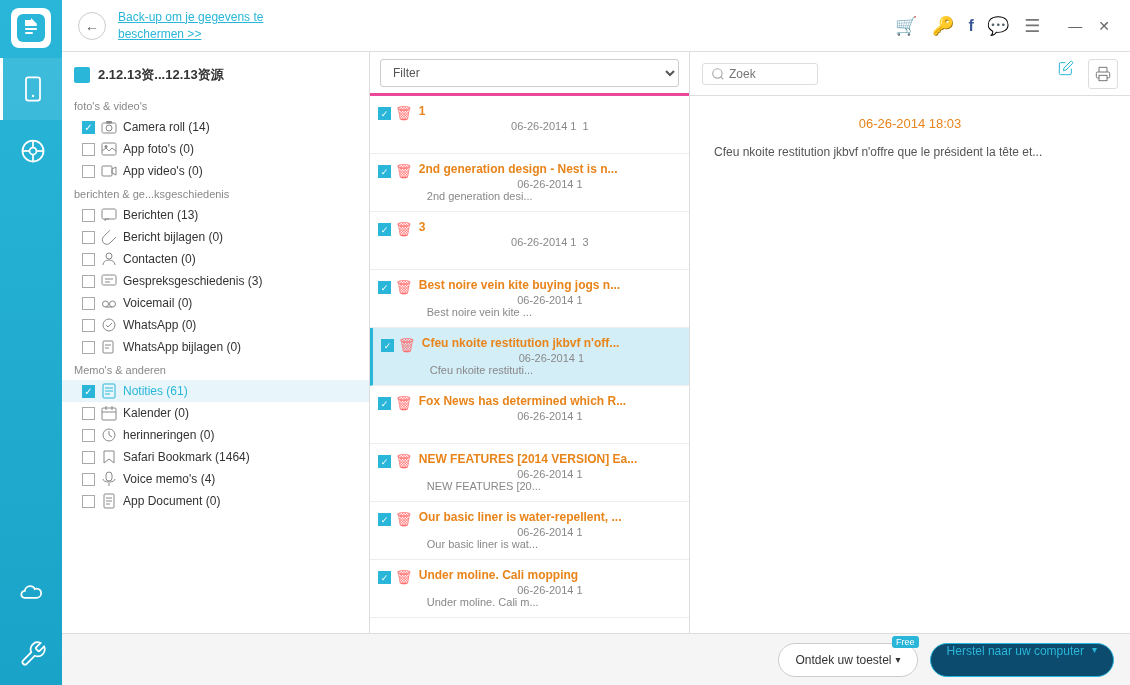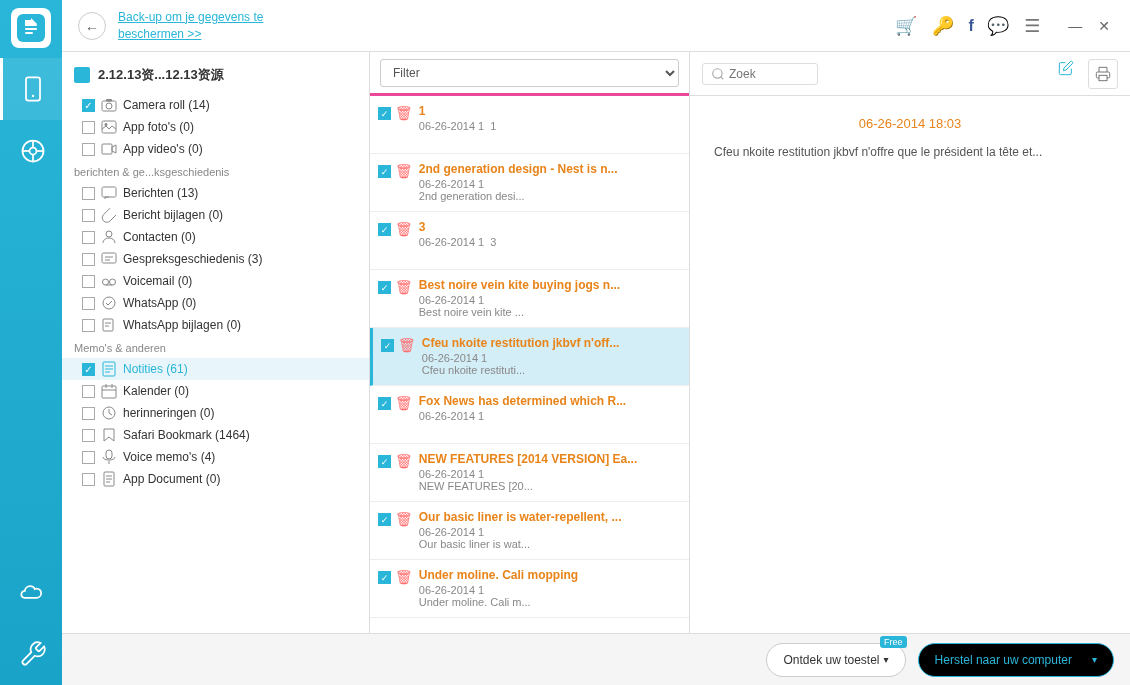--- a/index.html
+++ b/index.html
@@ -139,22 +139,22 @@
       display: flex; align-items: flex-start;
       padding: 8px 8px;
       border-bottom: 1px solid #eee;
       cursor: pointer;
       min-height: 58px;
     }
     .list-item.selected { background: #d4eef7; border-left: 3px solid #29b6d8; }
     .list-item-del { color: #ff6b6b; margin-right: 6px; font-size: 14px; cursor: pointer; flex-shrink: 0; margin-top: 1px; }
     .list-item-content { flex: 1; overflow: hidden; }
     .list-item-title { color: #e8841a; font-size: 12px; font-weight: bold; white-space: nowrap; overflow: hidden; text-overflow: ellipsis; }
-    .list-item-date { color: #888; font-size: 11px; margin-top: 2px; }
-    .list-item-preview { color: #888; font-size: 11px; white-space: nowrap; overflow: hidden; text-overflow: ellipsis; }
+    .list-item-date { color: #888; font-size: 11px; margin-top: 2px; text-align: center; }
+    .list-item-preview { color: #888; font-size: 11px; white-space: nowrap; overflow: hidden; text-overflow: ellipsis; margin-left: 8px; }
     .item-checkbox { width: 13px; height: 13px; border: 1px solid #aaa; display: inline-block; background: white; flex-shrink: 0; }
     .item-checkbox.checked { background: #29b6d8; border-color: #29b6d8; }
 
     
     .detail-panel {
       flex: 1;
       background: white;
       display: flex;
       flex-direction: column;
     }
@@ -200,23 +200,23 @@
       height: 34px; padding: 0 16px;
       border: 1px solid #ccc; border-radius: 17px;
       background: white; cursor: pointer;
       font-size: 12px; color: #333;
       display: flex; align-items: center; gap: 4px;
       position: relative;
     }
     .btn-restore {
       height: 34px; padding: 0 16px;
       border: 1px solid #29b6d8; border-radius: 17px;
-      background: #000000; cursor: pointer;
+      background: #0c4a6e; cursor: pointer;
       font-size: 12px; color: #29b6d8;
-      display: flex; align-items: center; gap: 20px;
+      display: flex; align-items: flex-start; gap: 8px;
     }
     .free-badge {
       position: absolute; top: -8px; right: -2px;
       background: #29b6d8; color: white;
       font-size: 9px; padding: 1px 4px; border-radius: 3px;
     }
     .chevron { font-size: 10px; }
 
     
     ::-webkit-scrollbar { width: 6px; }
@@ -292,20 +292,21 @@
     </div>
 
     <div class="content-row">
 
       <div class="left-panel">
         <div class="device-header">
           <div class="device-icon"></div>
           <span>2.12.13资...12.13资源</span>
         </div>
 
+        <div class="section-label">foto's &amp; video's</div>
         <div class="tree-item">
           <div class="tree-checkbox checked">✓</div>
           <div class="tree-item-icon">
             <svg viewBox="0 0 16 16" fill="#888">
                 <rect x="1" y="4" width="14" height="10" rx="1.5" stroke="#888" stroke-width="1" fill="none"></rect>
                 <circle cx="8" cy="9" r="3" stroke="#888" stroke-width="1" fill="none"></circle>
                 <rect x="5" y="2" width="6" height="2.5" rx="1" fill="#888"></rect>
               </svg>
           </div>
           <span class="tree-item-label">Camera roll (14)</span>

